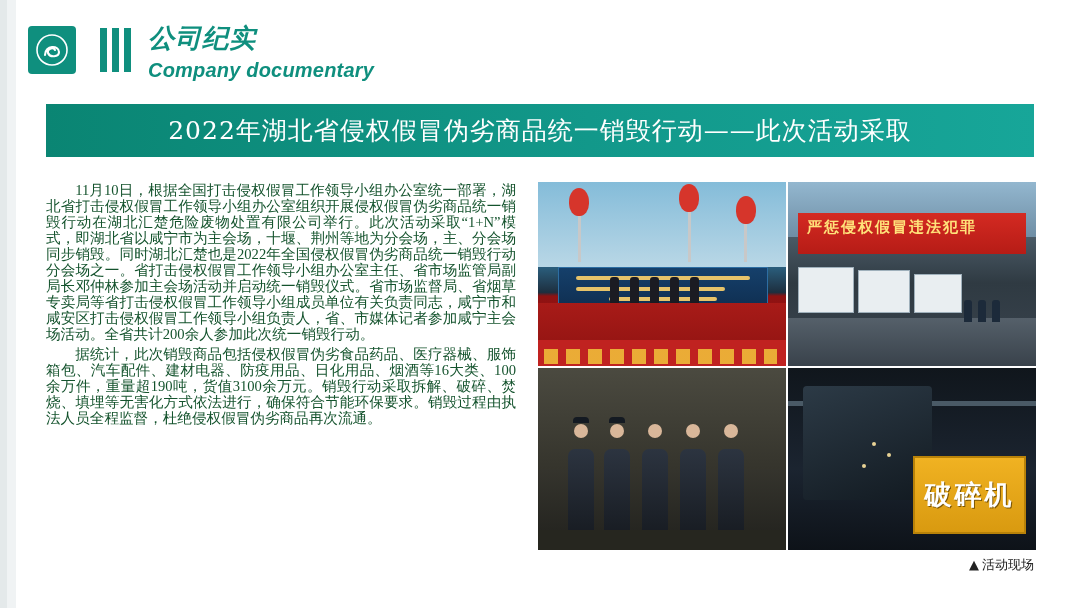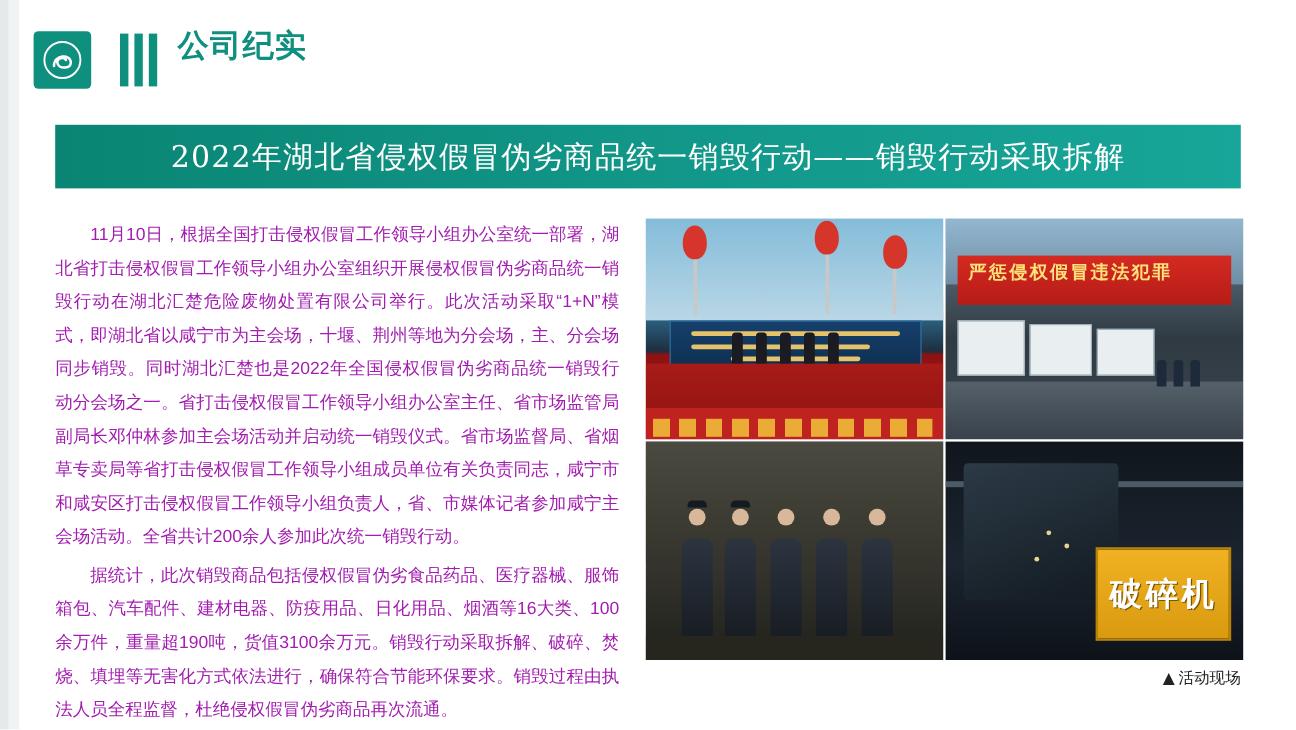--- a/index.html
+++ b/index.html
@@ -26,21 +26,21 @@
     position: absolute;
     left: 0; top: 0;
     width: 7px; height: 608px;
     background: #e4e9ea;
   }
 
   
   .header {
     position: absolute;
     left: 0; top: 0;
-    width: 962px; height: 96px;
+    width: 962px; height: 96px; font-style: italic;
   }
   .logo {
     position: absolute;
     left: 28px; top: 26px;
     width: 48px; height: 48px;
     background: #0f8f7e;
     border-radius: 4px;
     display: flex;
     align-items: center;
     justify-content: center;
@@ -97,24 +97,24 @@
   }
 
   
   .article {
     position: absolute;
     left: 46px; top: 182px;
     width: 470px;
   }
   .para {
     font-size: 14.6px;
-    line-height: 28px;
-    color: #a21caf;
+    line-height: 16px;
+    color: #14532d;
     text-align: justify;
-    font-family: Liberation Sans, sans-serif;
+    font-family: Liberation Serif, serif;
     margin: 0 0 4px 0;
   }
   .para.indent { text-indent: 2em; }
 
   
   .photos {
     position: absolute;
     left: 538px; top: 182px;
     width: 580px; height: 368px;
     display: grid;
@@ -216,24 +216,25 @@
     </svg>
   </div>
 
   <div class="bars">
     <span></span>
       <span></span>
       <span></span>
   </div>
 
   <div class="title-zh">公司纪实</div>
+  <div class="title-en">Company documentary</div>
 </div>
 
 <div class="banner">
-  <div class="banner-text">2022年湖北省侵权假冒伪劣商品统一销毁行动——销毁行动采取拆解</div>
+  <div class="banner-text">2022年湖北省侵权假冒伪劣商品统一销毁行动——此次活动采取</div>
 </div>
 
 <div class="article">
   <p class="para indent">11月10日，根据全国打击侵权假冒工作领导小组办公室统一部署，湖北省打击侵权假冒工作领导小组办公室组织开展侵权假冒伪劣商品统一销毁行动在湖北汇楚危险废物处置有限公司举行。此次活动采取“1+N”模式，即湖北省以咸宁市为主会场，十堰、荆州等地为分会场，主、分会场同步销毁。同时湖北汇楚也是2022年全国侵权假冒伪劣商品统一销毁行动分会场之一。省打击侵权假冒工作领导小组办公室主任、省市场监管局副局长邓仲林参加主会场活动并启动统一销毁仪式。省市场监督局、省烟草专卖局等省打击侵权假冒工作领导小组成员单位有关负责同志，咸宁市和咸安区打击侵权假冒工作领导小组负责人，省、市媒体记者参加咸宁主会场活动。全省共计200余人参加此次统一销毁行动。</p>
   <p class="para indent">据统计，此次销毁商品包括侵权假冒伪劣食品药品、医疗器械、服饰箱包、汽车配件、建材电器、防疫用品、日化用品、烟酒等16大类、100余万件，重量超190吨，货值3100余万元。销毁行动采取拆解、破碎、焚烧、填埋等无害化方式依法进行，确保符合节能环保要求。销毁过程由执法人员全程监督，杜绝侵权假冒伪劣商品再次流通。</p>
 </div>
 
 <div class="photos">
 
   <div class="photo p1">

